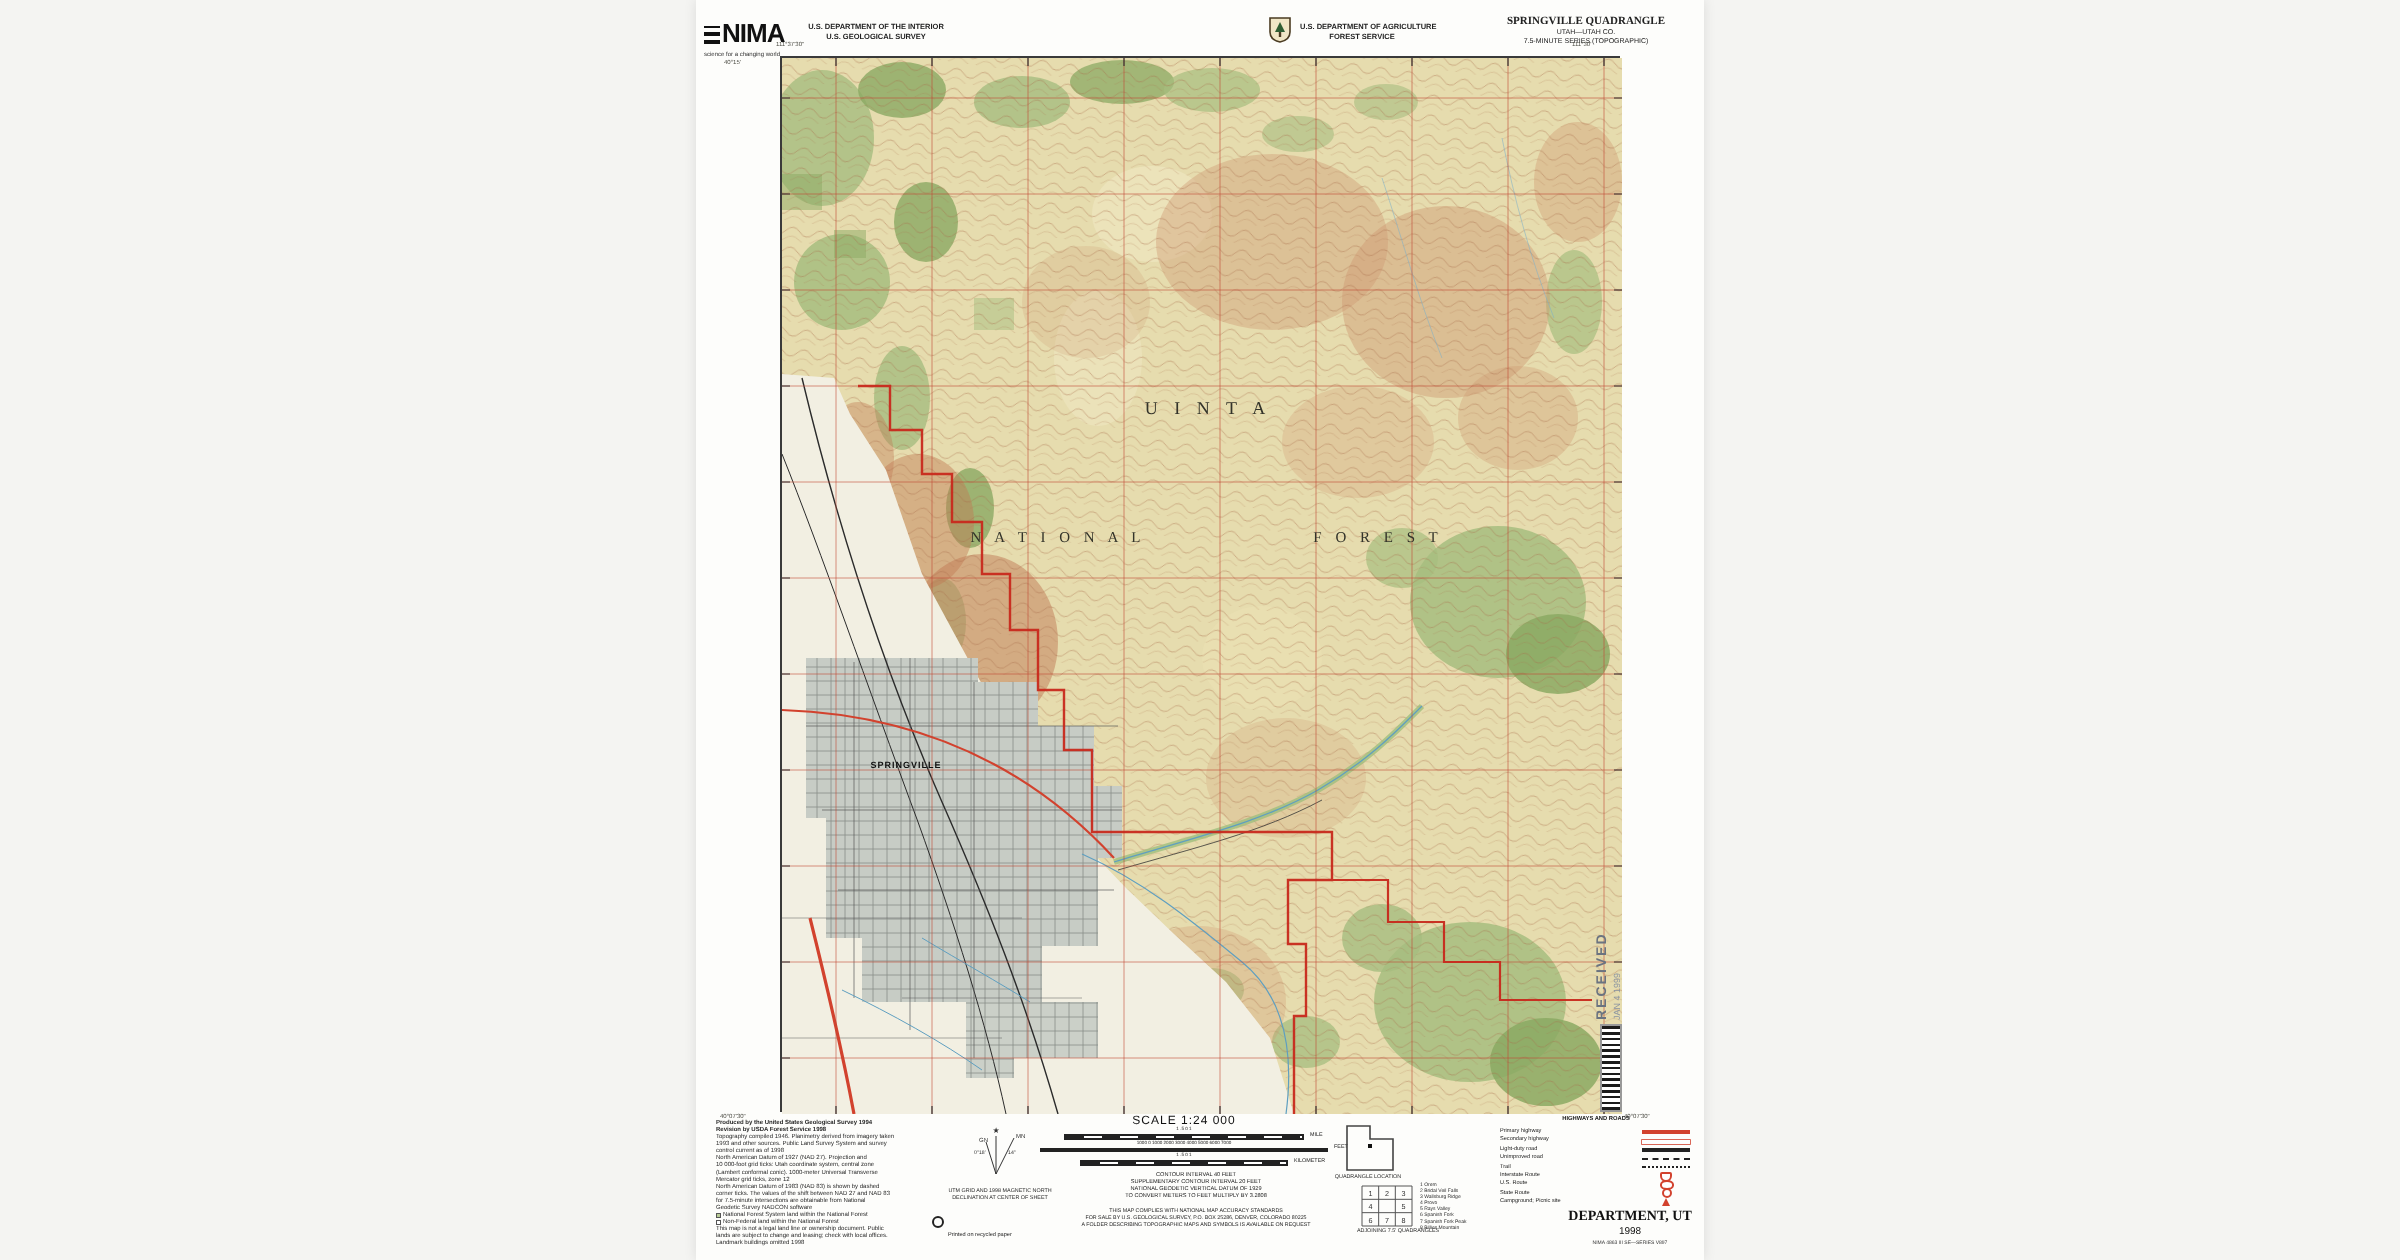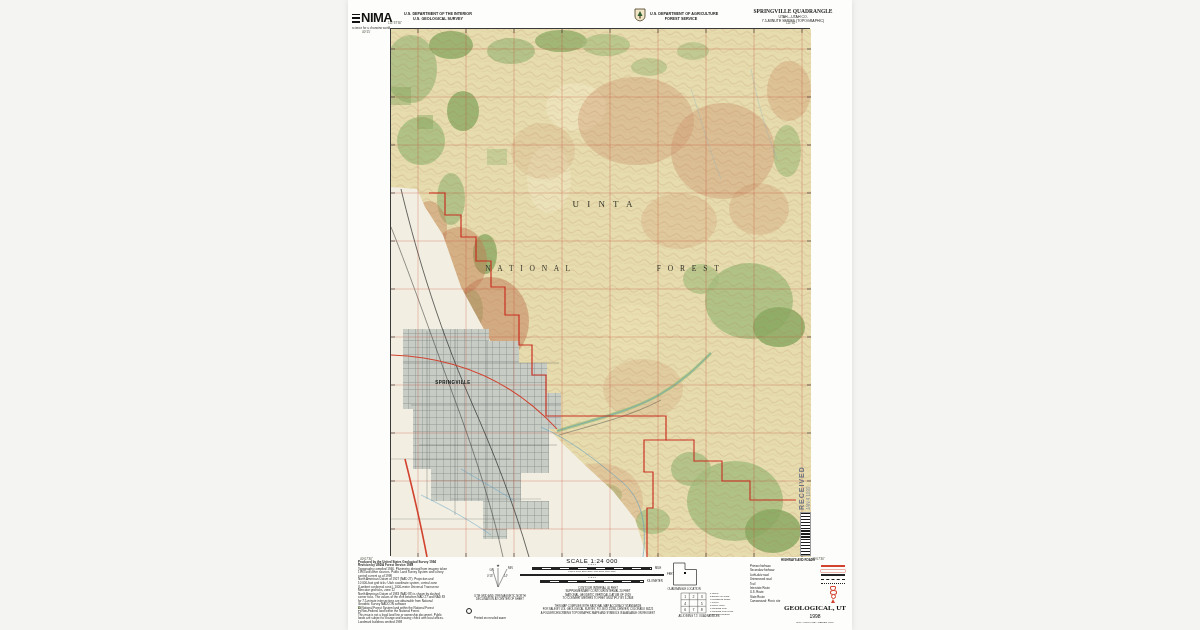--- a/index.html
+++ b/index.html
@@ -464,20 +464,20 @@
         <div class="lg-label">
           <div class="inner shr">Campground; Picnic site</div>
         </div>
         <div class="lg-swatch">
           <div class="mk mk-camp"></div>
         </div>
       </div>
   </div>
 
   <div class="abs tblock">
-    <div class="tb-name">GEOLOGICAL, UT</div>
+    <div class="tb-name">DEPARTMENT, UT</div>
     <div class="tb-year">1998</div>
     <div class="tb-series" style="height:5px;">
         <div class="inner shr">NIMA 4863 III SE—SERIES V897</div>
       </div>
   </div>
 
 </div>
 
 </body></html>

